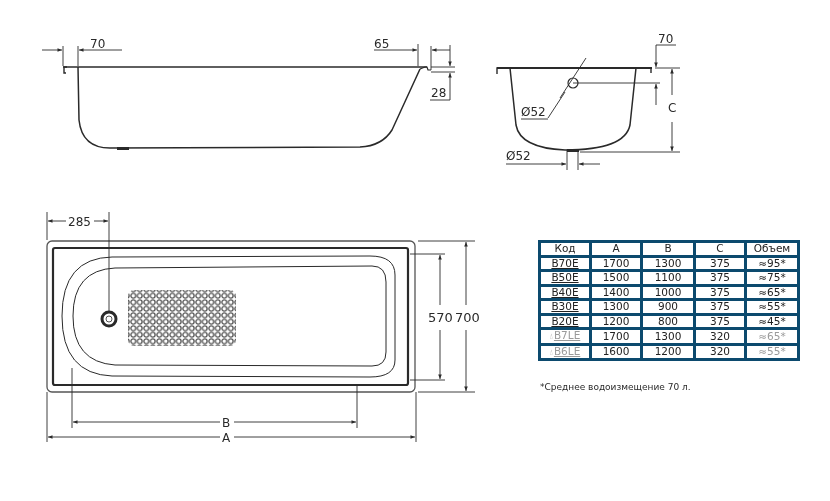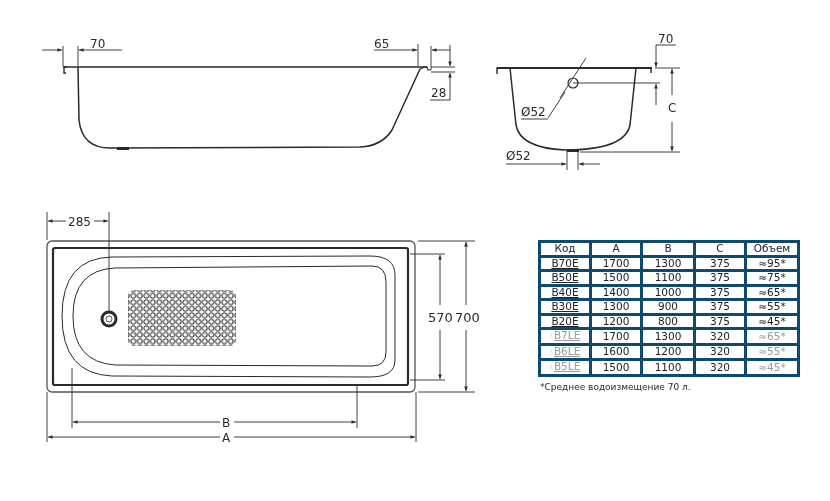--- a/index.html
+++ b/index.html
@@ -203,23 +203,16 @@
       <td>320</td>
       <td class="vol">≈65*</td>
     </tr>
     <tr class="light">
       <td class="code"><span class="drop">💧︎</span><span>B6LE</span></td>
       <td>1600</td>
       <td>1200</td>
       <td>320</td>
       <td class="vol">≈55*</td>
     </tr>
-    <tr class="light">
-      <td class="code"><span class="drop">💧︎</span><span>B5LE</span></td>
-      <td>1500</td>
-      <td>1100</td>
-      <td>320</td>
-      <td class="vol">≈45*</td>
-    </tr>
   </tbody>
 </table>
 
 <div id="footnote">*Среднее водоизмещение 70 л.</div>
 
 </body></html>

